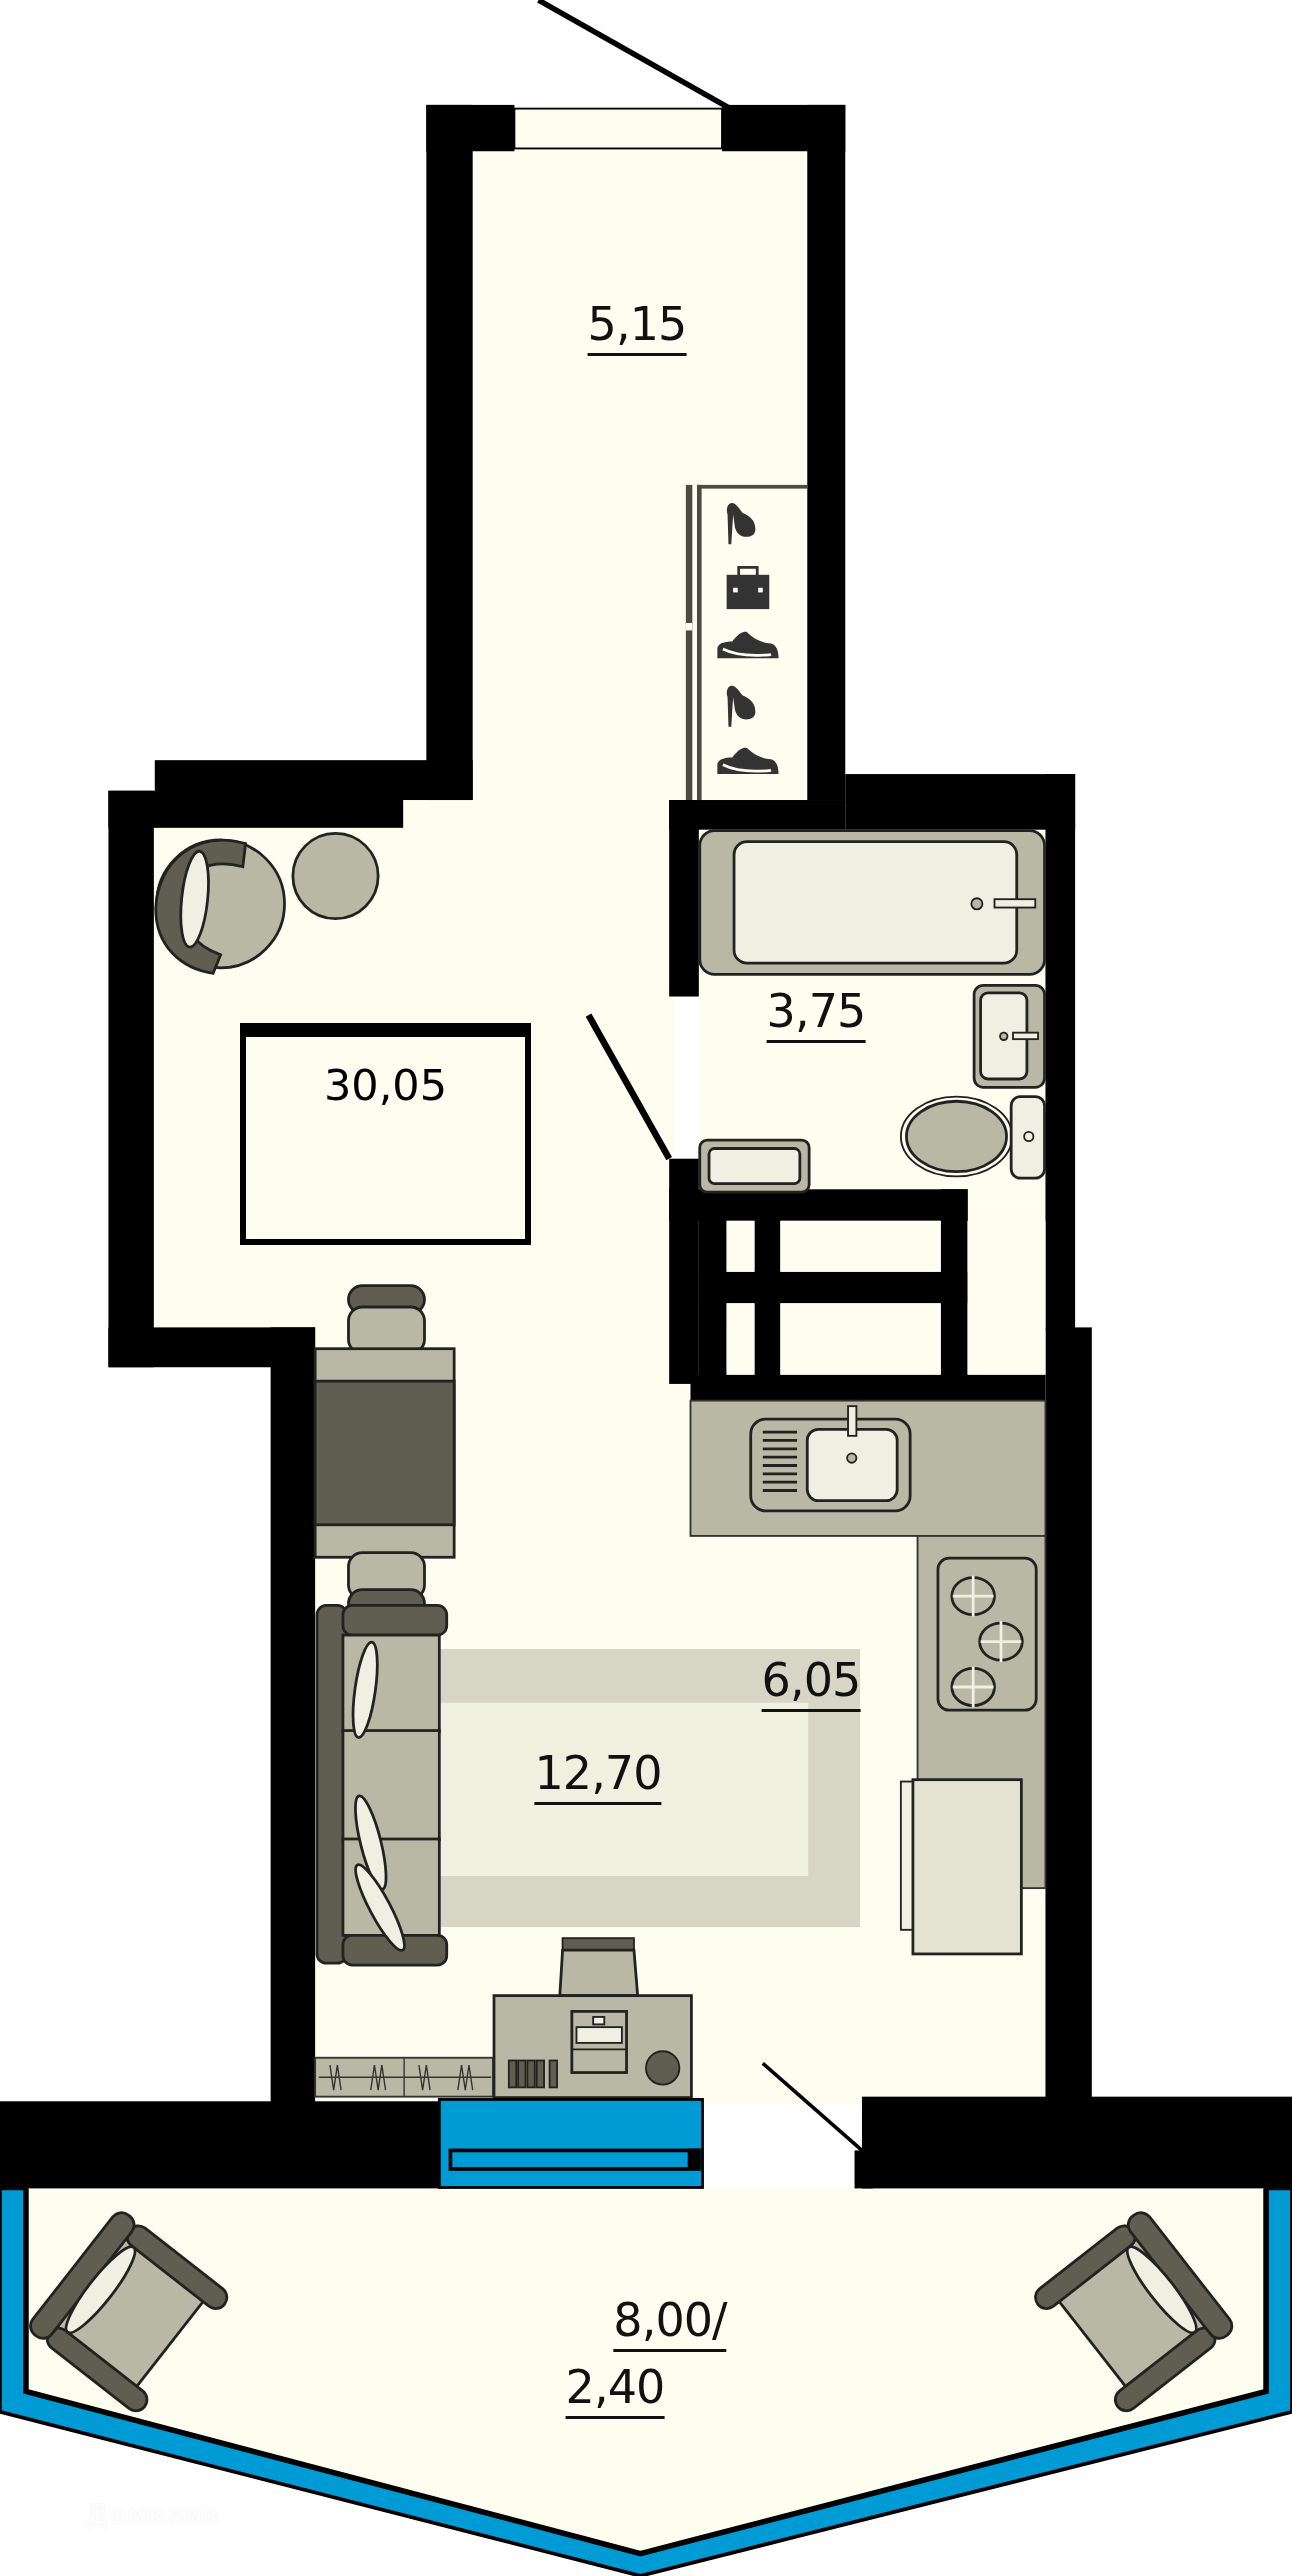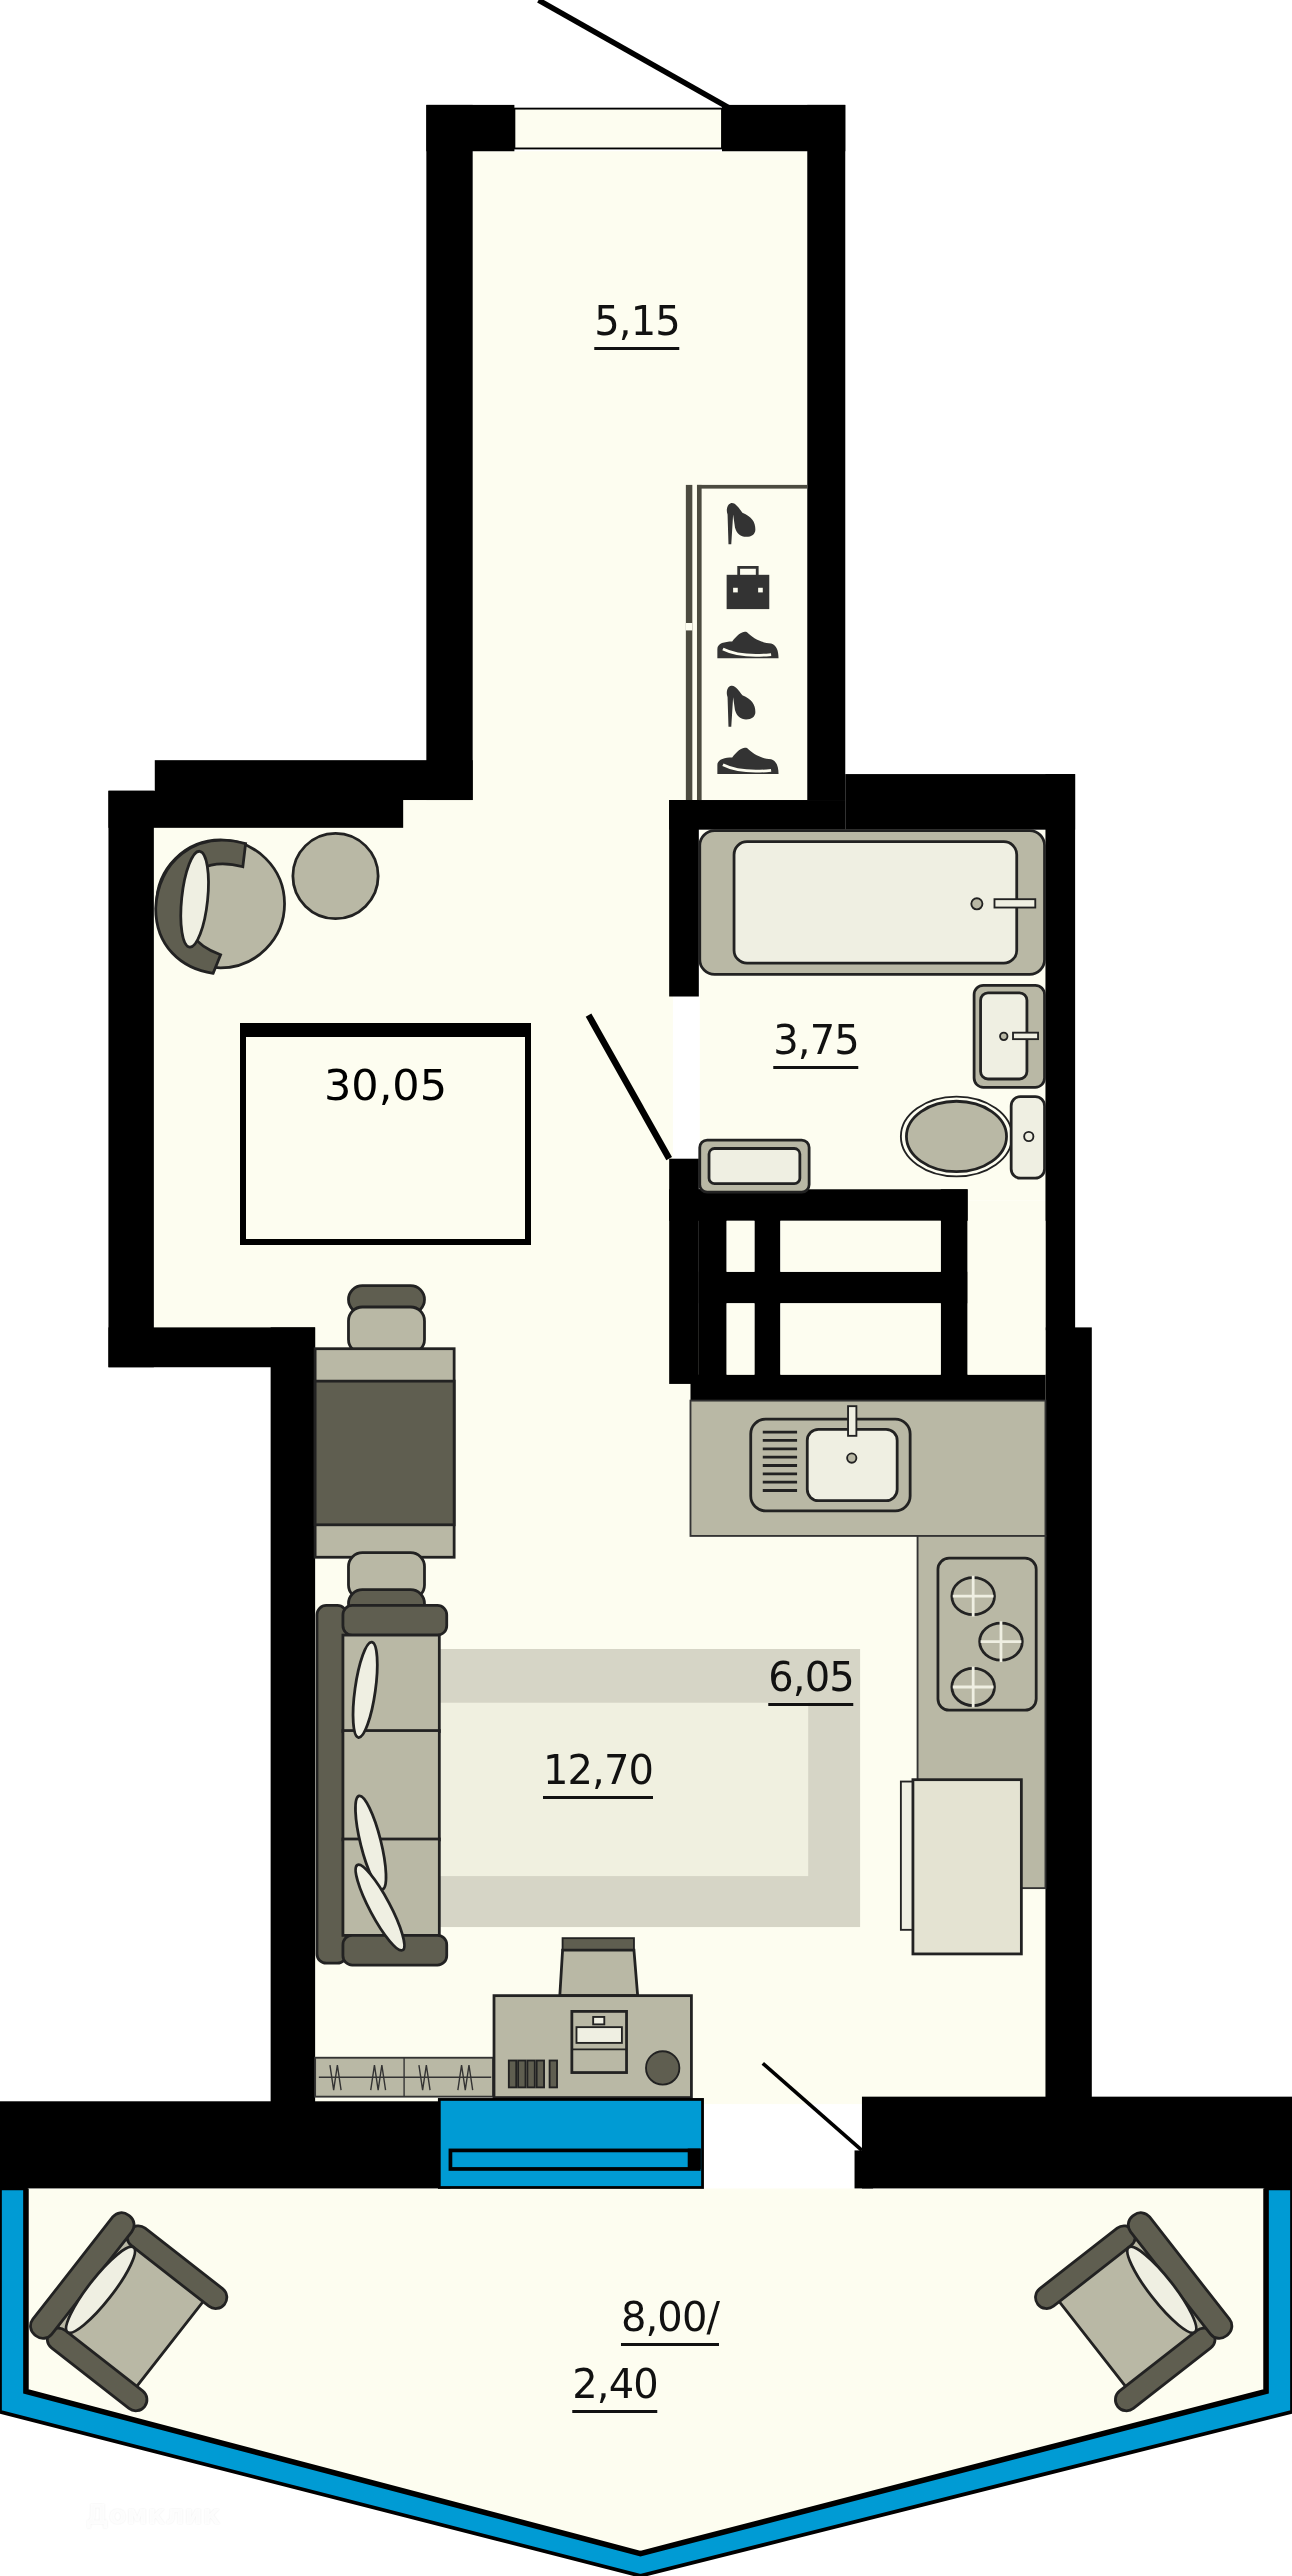--- a/index.html
+++ b/index.html
@@ -7,21 +7,21 @@
     svg.plan { position: absolute; left: 0; top: 0; width: 1292px; height: 2576px; }
     .area-label {
       position: absolute;
       font-family: "DejaVu Sans", sans-serif;
       color: #111111;
       text-align: center;
       line-height: 1;
       transform: translateX(-50%);
     }
     .area-label span { display: inline-block; padding-bottom: 5.6px; border-bottom: 3.7px solid #111111; }
-    .area-small { font-size: 40px; letter-spacing: -0.9px; }
+    .area-small { font-size: 46px; letter-spacing: -0.9px; }
     .apt-box {
       position: absolute;
       left: 240px; top: 1023px; width: 291px; height: 222px;
       box-sizing: border-box;
       border: 6.5px solid #000000;
       background: #fdfdf0;
       font-family: "DejaVu Sans", sans-serif;
     }
     .apt-box .cell { height: 104px; display: flex; align-items: center; justify-content: center; font-size: 70px; color: #000; }
     .apt-box .divider { height: 8.3px; background: #000; }
@@ -265,21 +265,21 @@
     <rect x="-82" y="-55" width="24" height="130" rx="12" fill="#5f5e50" stroke="#222" stroke-width="3"></rect>
     <rect x="58" y="-55" width="24" height="130" rx="12" fill="#5f5e50" stroke="#222" stroke-width="3"></rect>
     <rect x="-82" y="-78" width="164" height="26" rx="12" fill="#5f5e50" stroke="#222" stroke-width="3"></rect>
     <ellipse cx="0" cy="-40" rx="58" ry="13" fill="#efefe2" stroke="#222" stroke-width="3"></ellipse>
   </g>
 </svg>
 
 <div class="area-label area-small" style="left:637px; top:301px;">
   <span>5,15</span>
 </div>
-<div class="area-label area-small" style="left:816px; top:1020px;">
+<div class="area-label area-small" style="left:816px; top:988px;">
   <span>3,75</span>
 </div>
 <div class="area-label area-small" style="left:811px; top:1657px;">
   <span>6,05</span>
 </div>
 <div class="area-label area-small" style="left:598px; top:1750px;">
   <span>12,70</span>
 </div>
 <div class="area-label area-small" style="left:670px; top:2297px;">
   <span>8,00/</span>

